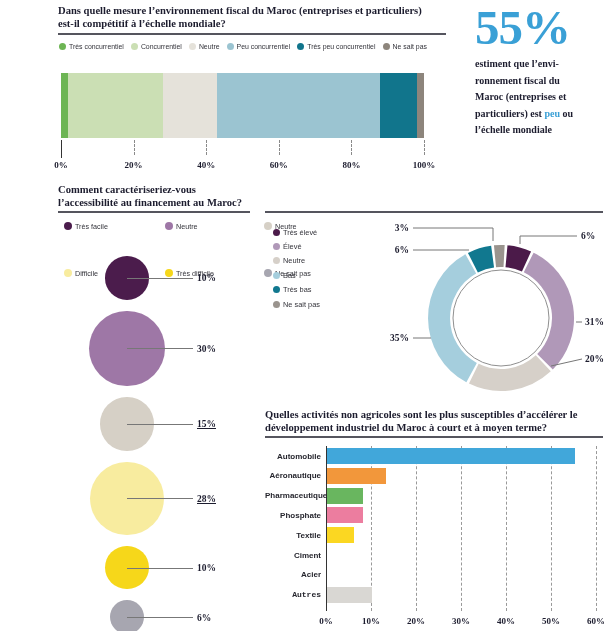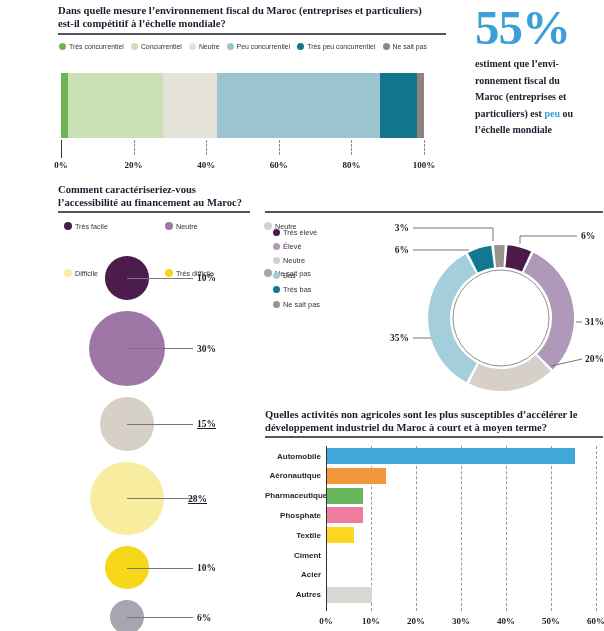--- a/index.html
+++ b/index.html
@@ -177,21 +177,21 @@
       <div class="bubble-line" style="left: 69px; top: 27.8197px; width: 66px;"></div>
       <div class="bubble-label" style="left: 139px; top: 28.3197px;">10%</div>
       <div class="bubble" style="left: 31.2071px; top: 60.6394px; height: 75.5857px; width: 75.5857px; background: rgb(158, 119, 166);"></div>
       <div class="bubble-line" style="left: 69px; top: 98.4323px; width: 66px;"></div>
       <div class="bubble-label" style="left: 139px; top: 98.9323px;">30%</div>
       <div class="bubble" style="left: 42.2764px; top: 147.225px; height: 53.4472px; width: 53.4472px; background: rgb(214, 208, 198);"></div>
       <div class="bubble-line" style="left: 69px; top: 173.949px; width: 66px;"></div>
       <div class="bubble-label" style="left: 139px; top: 174.449px; text-decoration: underline;">15%</div>
       <div class="bubble" style="left: 32.4886px; top: 211.672px; height: 73.0227px; width: 73.0227px; background: rgb(248, 236, 159);"></div>
       <div class="bubble-line" style="left: 69px; top: 248.184px; width: 66px;"></div>
-      <div class="bubble-label" style="left: 130px; top: 248.684px; text-decoration: underline;">28%</div>
+      <div class="bubble-label" style="left: 139px; top: 248.684px; text-decoration: underline;">28%</div>
       <div class="bubble" style="left: 47.1803px; top: 295.695px; height: 43.6394px; width: 43.6394px; background: rgb(246, 215, 26);"></div>
       <div class="bubble-line" style="left: 69px; top: 317.515px; width: 66px;"></div>
       <div class="bubble-label" style="left: 139px; top: 318.015px;">10%</div>
       <div class="bubble" style="left: 52.0985px; top: 350.334px; height: 33.803px; width: 33.803px; background: rgb(167, 166, 176);"></div>
       <div class="bubble-line" style="left: 69px; top: 367.236px; width: 66px;"></div>
       <div class="bubble-label" style="left: 139px; top: 367.736px;">6%</div>
     </div>
 
   <section class="q3">
     <div class="rule"></div>
@@ -270,18 +270,18 @@
         <div class="hbar-row-label" style="top: 25.3px;">Aéronautique</div>
         <div class="hbar-bar" style="left: 62px; top: 21.8px; width: 58.5px; background: rgb(242, 151, 59);"></div>
         <div class="hbar-row-label" style="top: 45.1px; text-align: right;">Pharmaceutique</div>
         <div class="hbar-bar" style="left: 62px; top: 41.6px; width: 36px; background: rgb(105, 182, 95);"></div>
         <div class="hbar-row-label" style="top: 64.9px;">Phosphate</div>
         <div class="hbar-bar" style="left: 62px; top: 61.4px; width: 36px; background: rgb(236, 125, 159);"></div>
         <div class="hbar-row-label" style="top: 84.7px;">Textile</div>
         <div class="hbar-bar" style="left: 62px; top: 81.2px; width: 27px; background: rgb(251, 215, 34);"></div>
         <div class="hbar-row-label" style="top: 104.5px;">Ciment</div>
         <div class="hbar-row-label" style="top: 124.3px;">Acier</div>
-        <div class="hbar-row-label" style="top: 144.1px;">Autres</div>
+        <div class="hbar-row-label" style="top: 144.1px; font-family: Liberation Mono, monospace;">Autres</div>
         <div class="hbar-bar" style="left: 62px; top: 140.6px; width: 45px; background: rgb(217, 215, 211);"></div>
       </div>
   </section>
 
 </div>
 
 </body></html>

